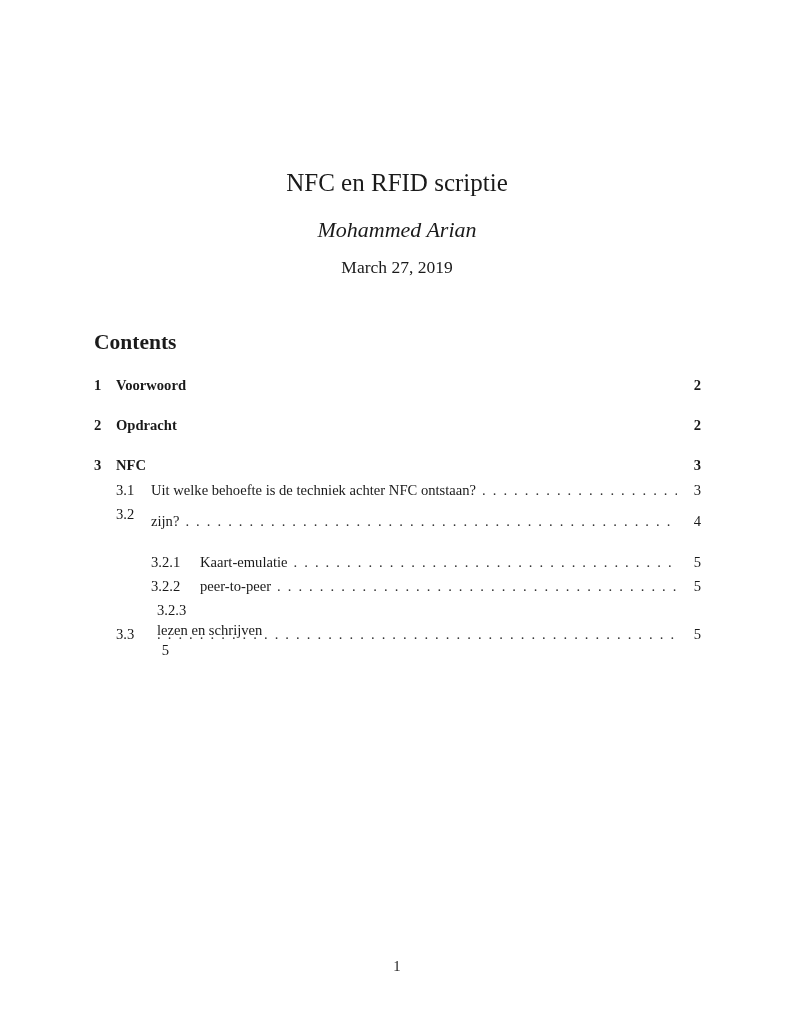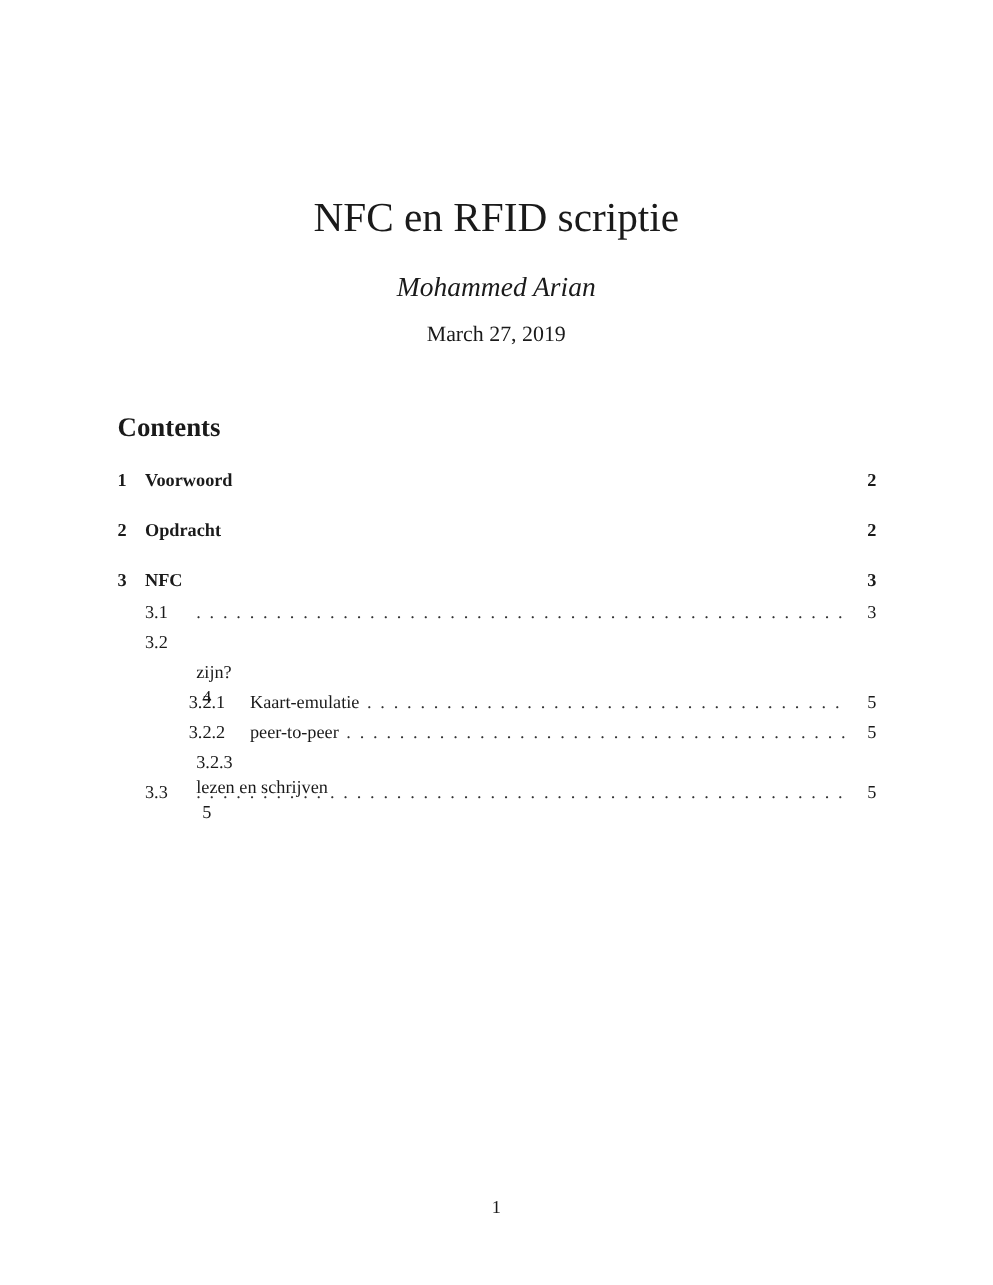--- a/index.html
+++ b/index.html
@@ -1,21 +1,21 @@
 <!DOCTYPE html>
 <html><head>
   <meta charset="utf-8">
   <style>
     html, body { margin: 0; padding: 0; background: #ffffff; }
     body {
       width: 794px; height: 1028px; position: relative; overflow: hidden;
       font-family: "Liberation Serif", "DejaVu Serif", serif; color: #1a1a1a;
     }
     .title-block { position: absolute; left: 0; width: 794px; text-align: center; }
-    .title { top: 157px; font-size: 33px; }
+    .title { top: 169px; font-size: 25px; }
     .author { top: 217px; font-size: 22px; font-style: italic; }
     .date { top: 257px; font-size: 17.5px; }
     .contents-heading {
       position: absolute; left: 94px; top: 330px;
       font-size: 21.5px; font-weight: bold;
     }
     .toc-row {
       position: absolute; left: 94px; width: 607px; height: 20px;
       font-size: 14.6px; line-height: 20px; display: flex; align-items: baseline;
     }
@@ -65,29 +65,30 @@
 
 <div class="toc-row sec" style="top:455px;">
   <span class="num">3</span>
   <span class="label">NFC</span>
   <span class="spacer"></span>
   <span class="page">3</span>
 </div>
 
 <div class="toc-row sub" style="top:480px; left:116px; width:585px;">
   <span class="num">3.1</span>
+  <span class="label">Uit welke behoefte is de techniek achter NFC ontstaan?</span>
   <span class="leader"></span>
   <span class="page">3</span>
 </div>
 
 <div class="toc-row sub" style="top:504px; left:116px; width:585px;">
   <span class="num">3.2</span>
 </div>
 
-<div class="toc-row sub" style="top:528px; left:151px; width:550px;flex-direction:column;">
+<div class="toc-row sub" style="top:511px; left:151px; width:550px;">
   <span class="label">zijn?</span>
   <span class="leader"></span>
   <span class="page">4</span>
 </div>
 
 <div class="toc-row subsub" style="top:552px; left:151px; width:550px;">
   <span class="num">3.2.1</span>
   <span class="label">Kaart-emulatie</span>
   <span class="leader"></span>
   <span class="page">5</span>

